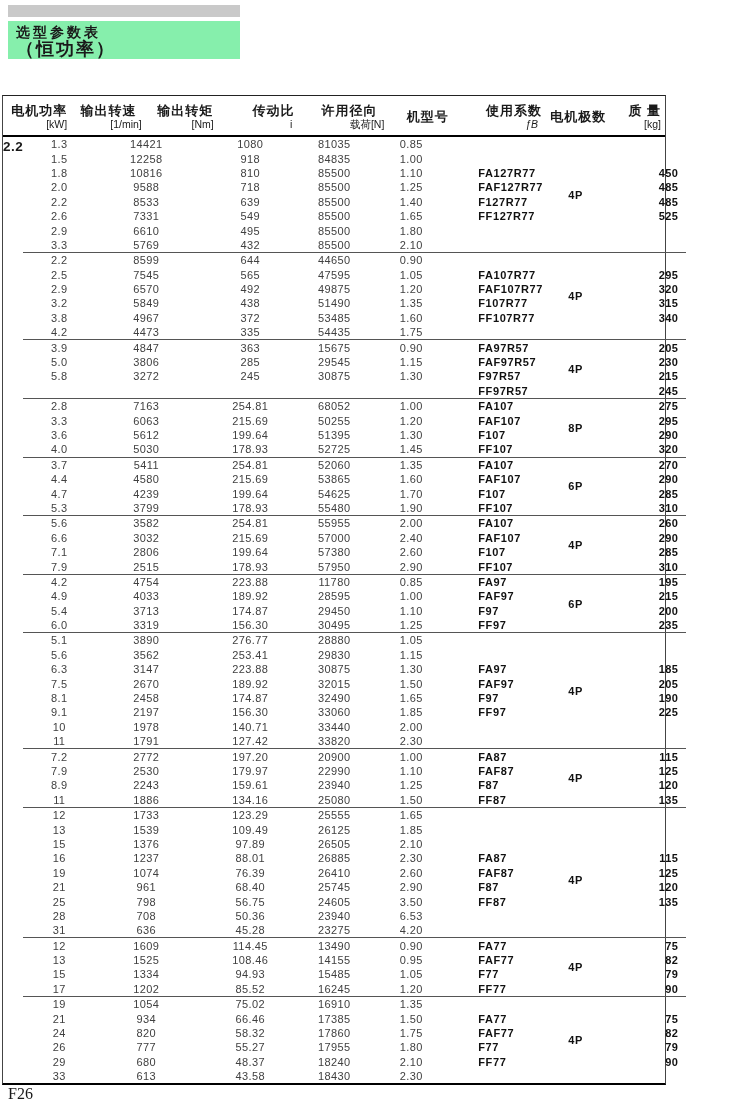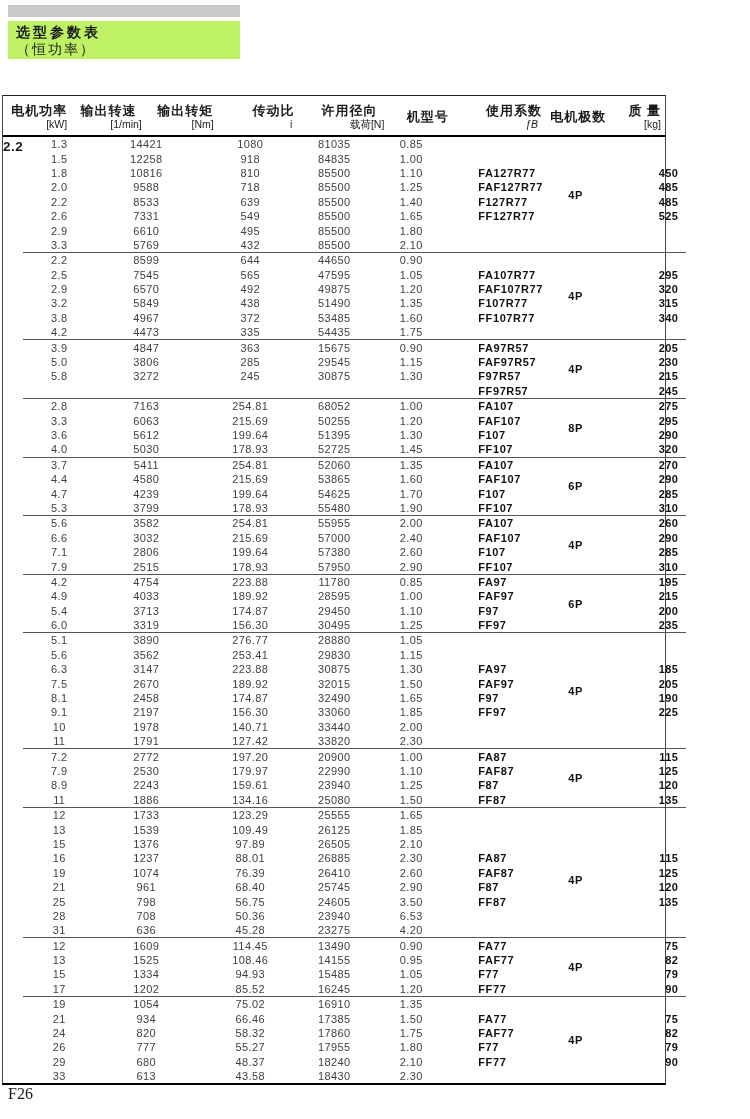--- a/index.html
+++ b/index.html
@@ -1,22 +1,22 @@
 <!DOCTYPE html>
 <html><head>
 <meta charset="utf-8">
 <style>
   html,body{margin:0;padding:0;background:#ffffff;}
   body{width:750px;height:1119px;position:relative;font-family:"Liberation Sans",sans-serif;color:#1a1a1a;overflow:hidden;}
 
   .top-strip{position:absolute;left:8px;top:5px;width:232px;height:12px;background:#c9c9c9;}
-  .title-box{position:absolute;left:8px;top:21px;width:232px;height:38px;background:#bef264;
+  .title-box{position:absolute;left:8px;top:21px;width:232px;height:38px;background:#86efac;
              display:flex;flex-direction:column;justify-content:center;padding-left:8px;box-sizing:border-box;}
   .title-box .t1{font-size:14px;font-weight:bold;letter-spacing:3px;line-height:17px;}
-  .title-box .t2{font-size:14px;font-weight:normal;letter-spacing:2px;line-height:16px;}
+  .title-box .t2{font-size:18px;font-weight:bold;letter-spacing:2px;line-height:16px;}
 
   .table{position:absolute;left:2px;top:95px;width:664px;border-top:1px solid #222;border-bottom:2.5px solid #000;
          border-left:1px solid #444;border-right:1px solid #444;box-sizing:border-box;}
   .thead{display:flex;height:39px;border-bottom:2.5px solid #000;align-items:stretch;}
   .hcell{display:flex;flex-direction:column;justify-content:center;align-items:center;white-space:nowrap;padding-top:1px;}
   .hcell .h1{font-size:13px;font-weight:bold;letter-spacing:1px;line-height:15px;}
   .hcell .h2{font-size:10.5px;font-weight:normal;line-height:12px;padding-left:35px;}
   .hcell.right{align-items:flex-end;padding-right:4px;}
   .h2:empty{display:none;}
 

